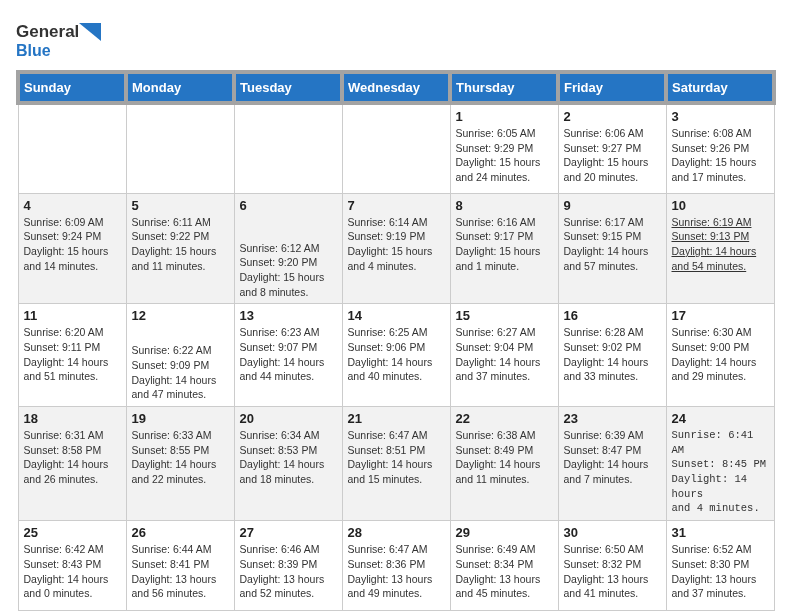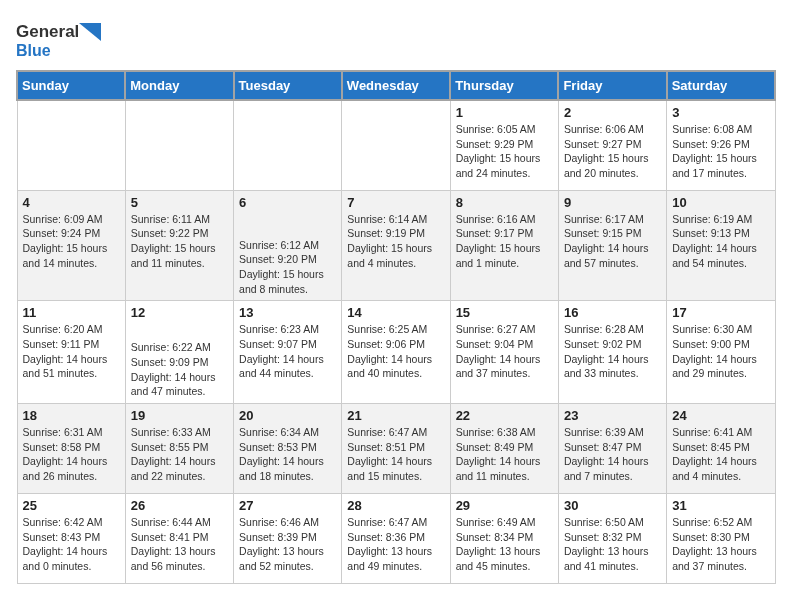--- a/index.html
+++ b/index.html
@@ -38,21 +38,21 @@
       border-collapse: collapse;
       font-size: 11px;
     }
     .calendar-table thead th {
       background: #2575c4;
       color: #fff;
       padding: 6px 4px;
       text-align: left;
       font-size: 13px;
       font-weight: bold;
-      border: 2px solid #a3a3a3;
+      border: 4px solid #a3a3a3;
     }
     .calendar-table td {
       border: 1px solid #ccc;
       vertical-align: top;
       padding: 4px 5px;
       width: 108px;
       min-height: 75px;
       height: 90px;
       background: #fff;
     }
@@ -174,21 +174,21 @@
         </td>
         <td>
           <span class="day-num">9</span>
           <div class="day-info" style="white-space: pre-line;">Sunrise: 6:17 AM
 Sunset: 9:15 PM
 Daylight: 14 hours
 and 57 minutes.</div>
         </td>
         <td>
           <span class="day-num">10</span>
-          <div class="day-info" style="white-space: pre-line;">Sunrise: 6:19 AM
+          <div class="day-info" style="white-space: pre-line; text-decoration: underline;">Sunrise: 6:19 AM
 Sunset: 9:13 PM
 Daylight: 14 hours
 and 54 minutes.</div>
         </td>
       </tr>
       <tr>
         <td>
           <span class="day-num">11</span>
           <div class="day-info" style="white-space: pre-line;">Sunrise: 6:20 AM
 Sunset: 9:11 PM
@@ -276,21 +276,21 @@
         </td>
         <td>
           <span class="day-num">23</span>
           <div class="day-info" style="white-space: pre-line;">Sunrise: 6:39 AM
 Sunset: 8:47 PM
 Daylight: 14 hours
 and 7 minutes.</div>
         </td>
         <td>
           <span class="day-num">24</span>
-          <div class="day-info" style="white-space: pre-line;">Sunrise: 6:41 AM
+          <div class="day-info" style="white-space: pre-line; font-family: Liberation Mono, monospace;">Sunrise: 6:41 AM
 Sunset: 8:45 PM
 Daylight: 14 hours
 and 4 minutes.</div>
         </td>
       </tr>
       <tr>
         <td>
           <span class="day-num">25</span>
           <div class="day-info" style="white-space: pre-line;">Sunrise: 6:42 AM
 Sunset: 8:43 PM

